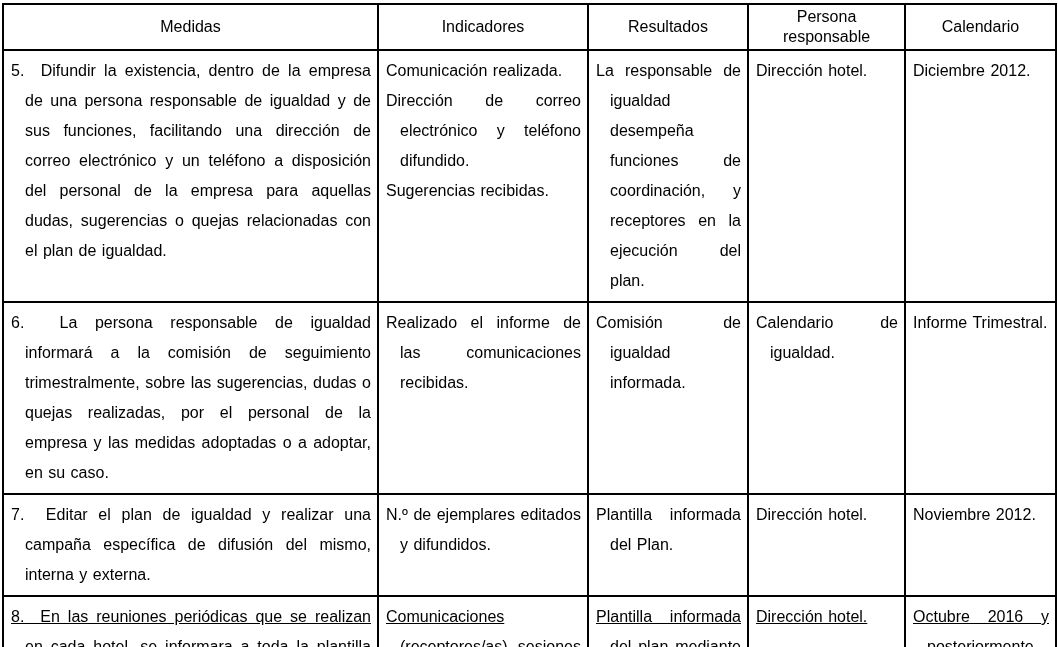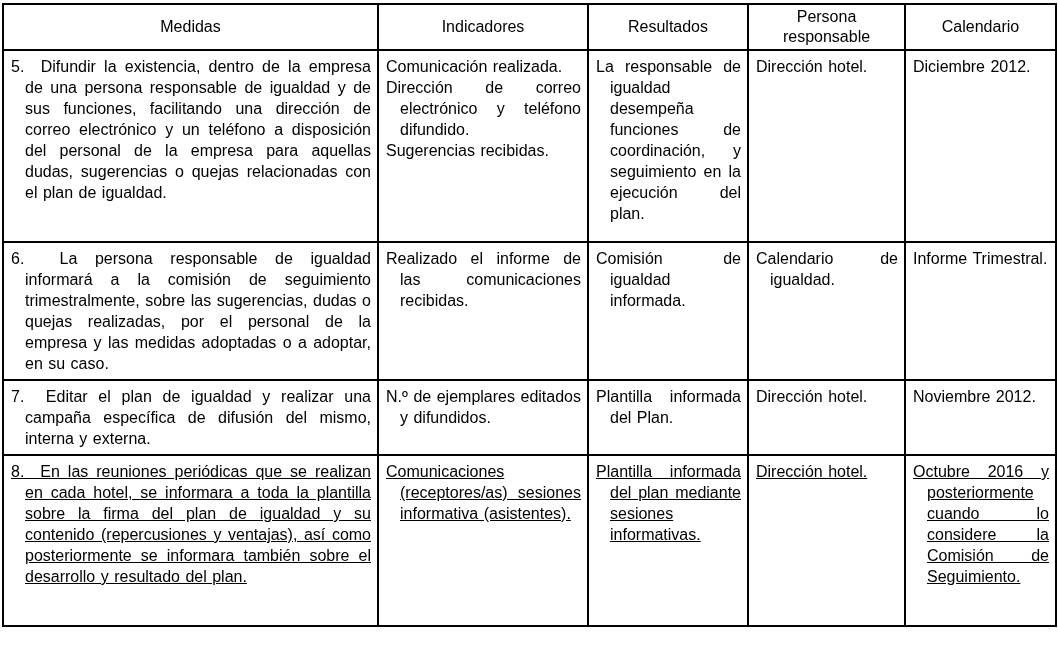--- a/index.html
+++ b/index.html
@@ -47,21 +47,21 @@
   }
 
   
   tr.row-h-1 { height: 192px; }
   tr.row-h-2 { height: 137px; }
   tr.row-h-3 { height: 74px;  }
   tr.row-h-4 { height: 171px; text-decoration: underline; }
 
   table.measures td {
     font-size: 16px;
-    line-height: 21px;
+    line-height: 30px;
     padding: 5px 6px 5px 7px;
   }
   
   table.measures td p {
     margin: 0;
     padding-left: 14px;
     text-indent: -14px;
     text-align: justify;
     text-justify: inter-character;
     word-spacing: 1px;
@@ -91,21 +91,21 @@
     <tr class="row-h-1">
       <td>
           <p>5.&nbsp; Difundir la existencia, dentro de la empresa de una persona responsable de igualdad y de sus funciones, facilitando una dirección de correo electrónico y un teléfono a disposición del personal de la empresa para aquellas dudas, sugerencias o quejas relacionadas con el plan de igualdad.</p>
         </td>
       <td>
           <p>Comunicación realizada.</p>
           <p>Dirección de correo electrónico y teléfono difundido.</p>
           <p>Sugerencias recibidas.</p>
         </td>
       <td>
-          <p>La responsable de igualdad desempeña funciones de coordinación, y seguimiento en la ejecución del plan.</p>
+          <p>La responsable de igualdad desempeña funciones de coordinación, y receptores en la ejecución del plan.</p>
         </td>
       <td>
           <p>Dirección hotel.</p>
         </td>
       <td>
           <p>Diciembre 2012.</p>
         </td>
     </tr>
     <tr class="row-h-2">
       <td>

